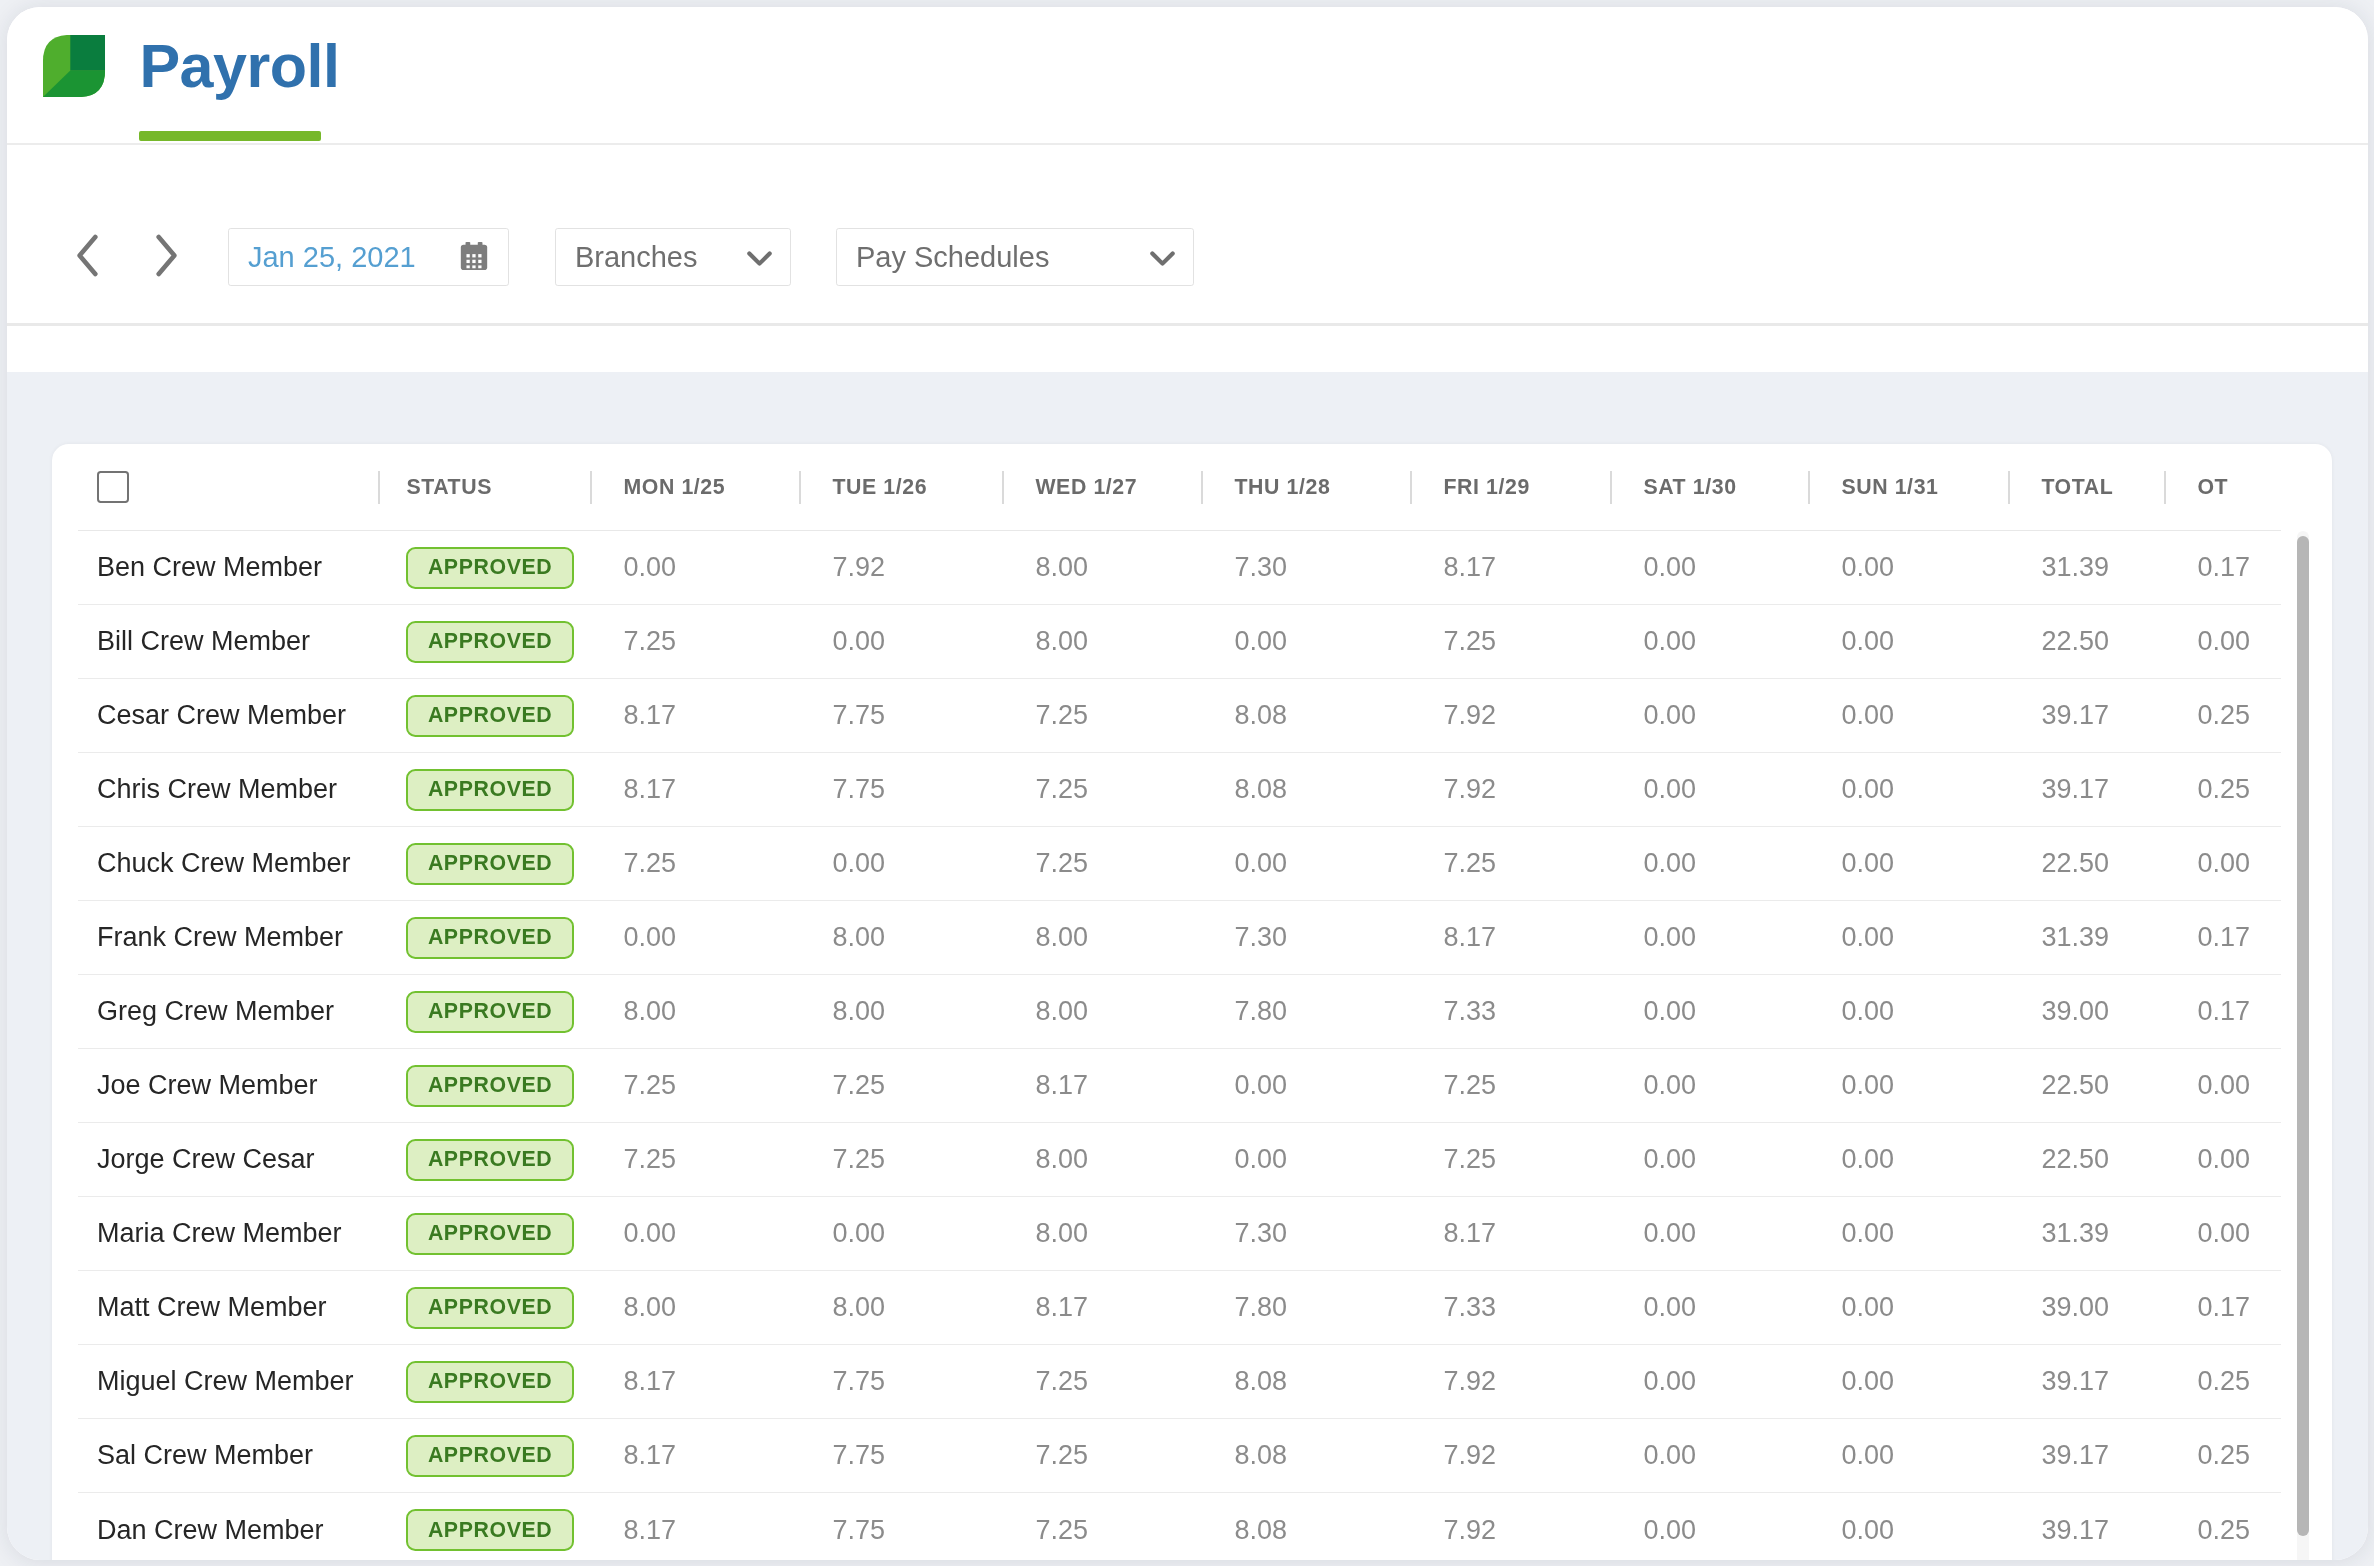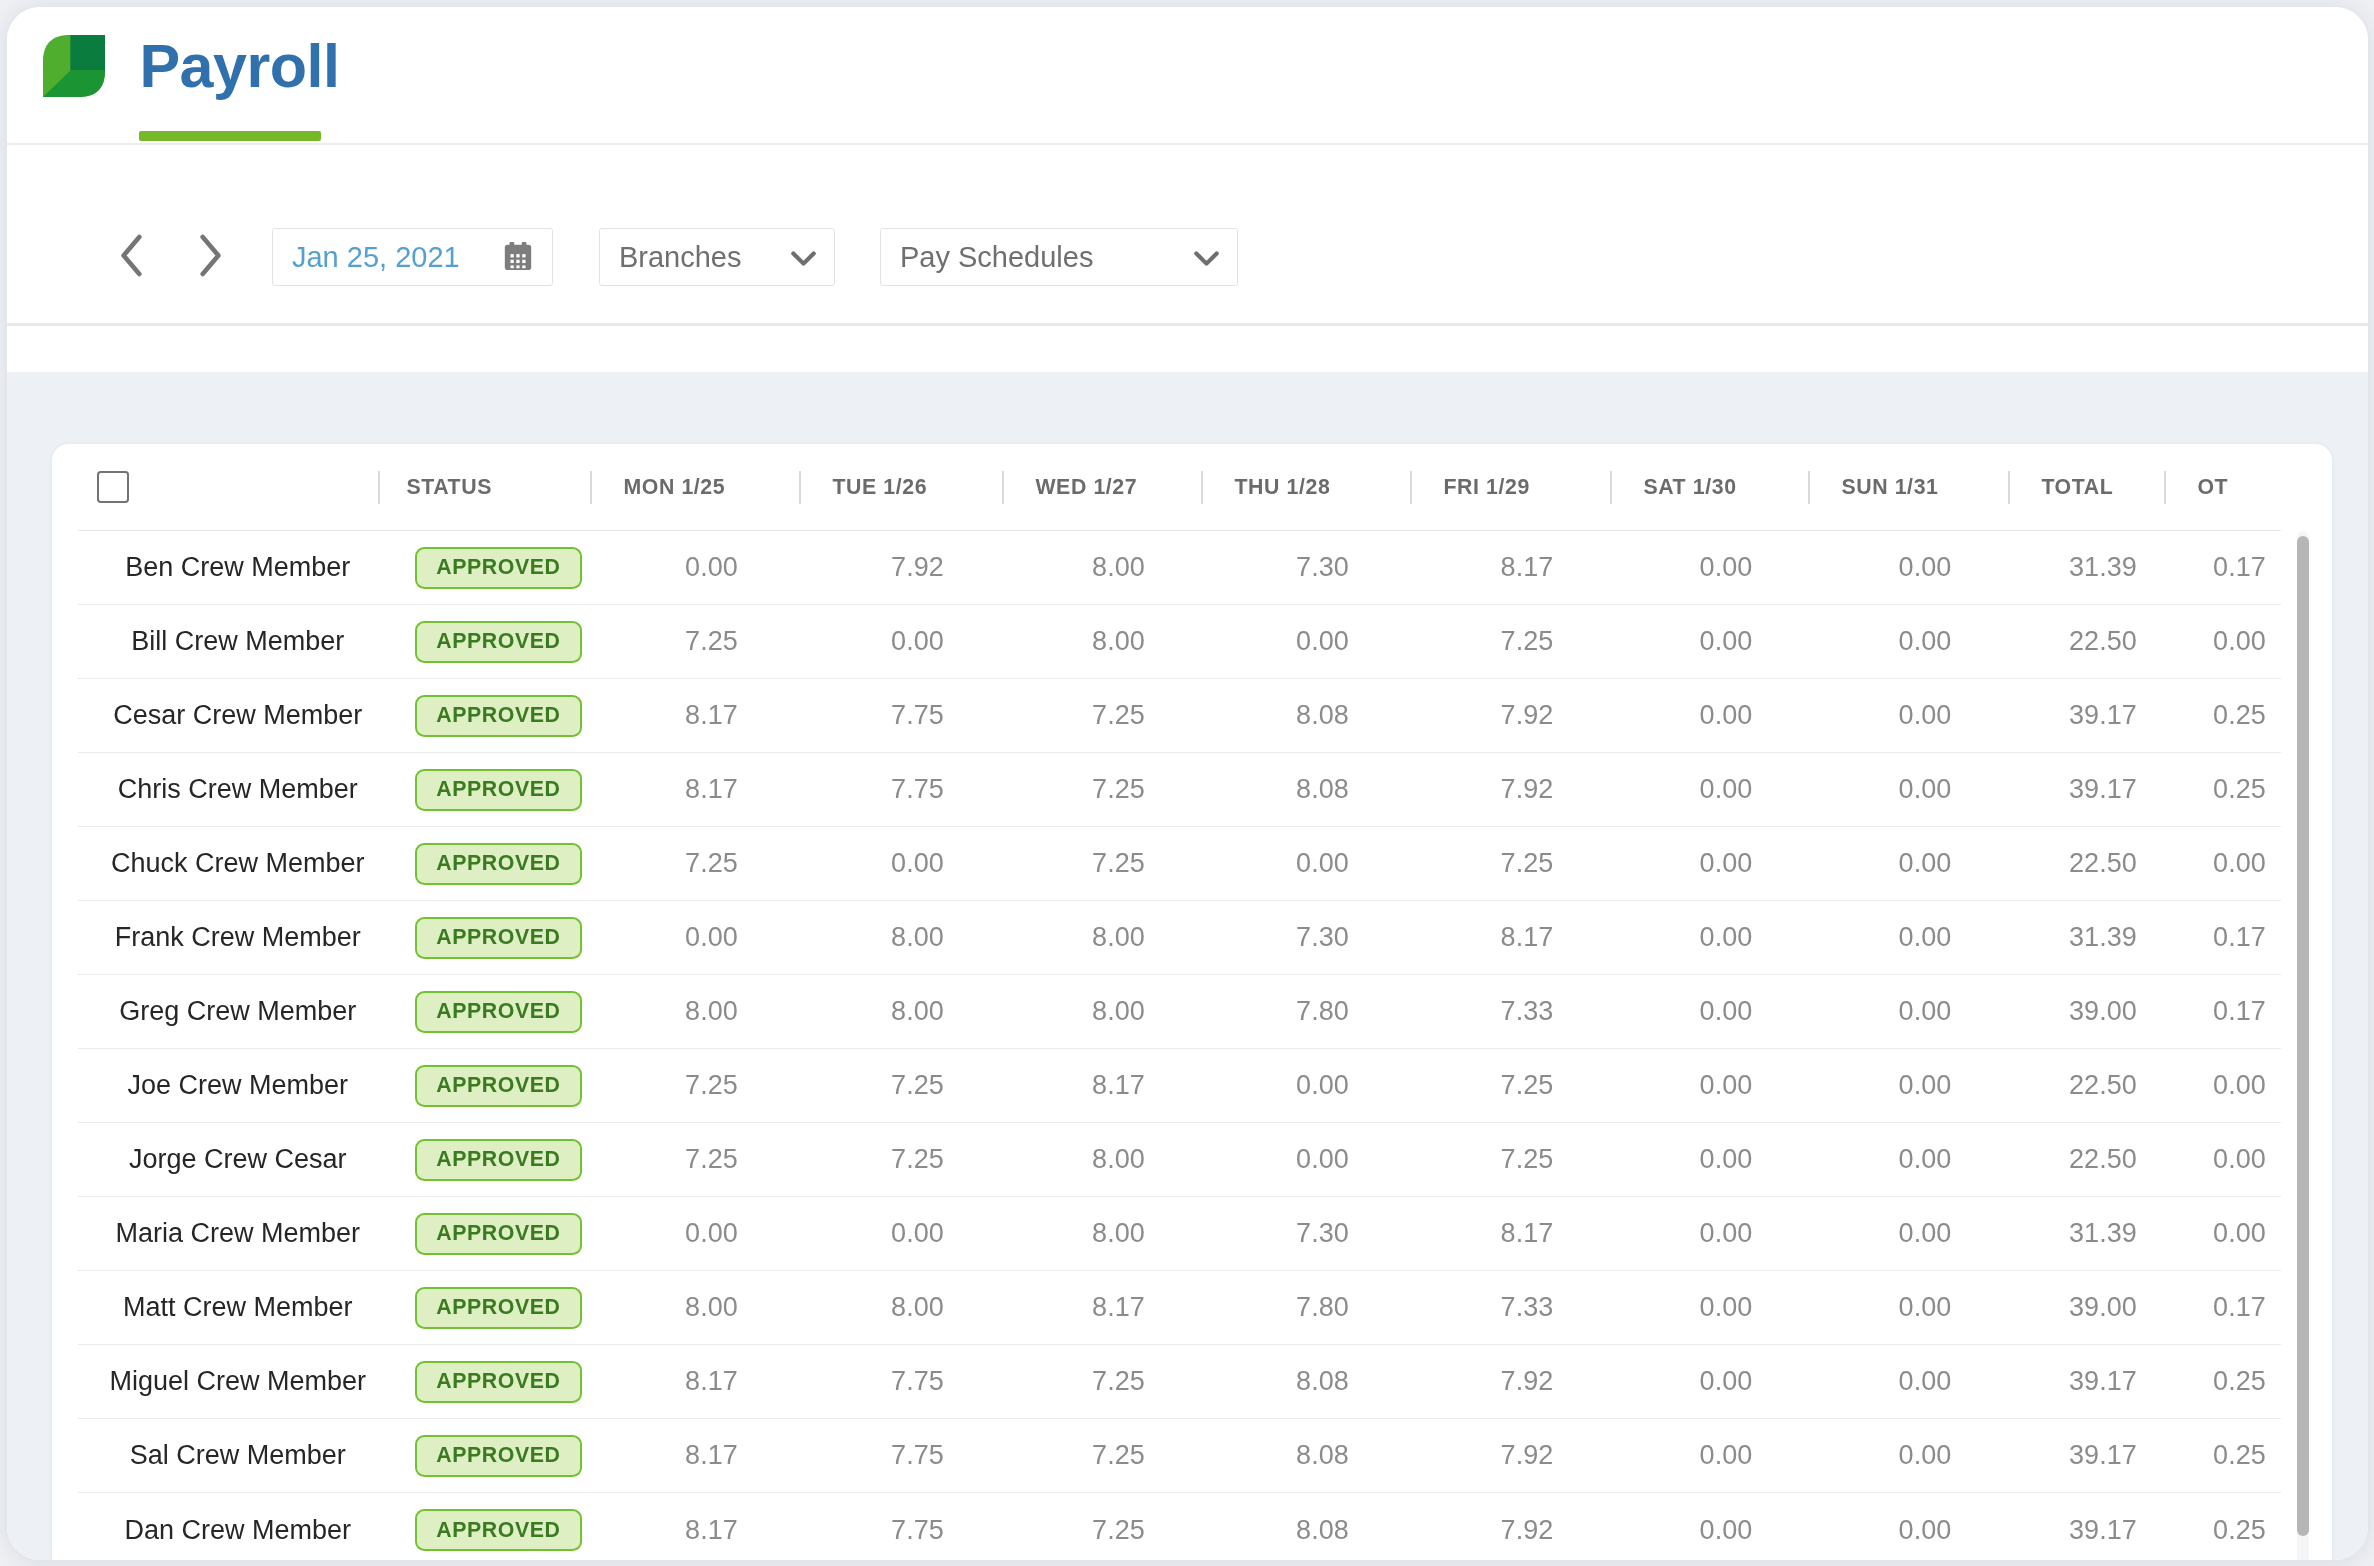--- a/index.html
+++ b/index.html
@@ -14,37 +14,37 @@
     overflow:hidden;display:flex;flex-direction:column;
     box-shadow:0 1.9px 22px rgba(30,40,60,.10);
     gap:46px;
   }
   
   .app-header{height:136px;flex:none;position:relative;background:#fff;border-bottom:2.8px solid #ececec;}
   .logo{position:absolute;left:30px;top:22px;width:74px;height:74px;}
   .app-title{position:absolute;left:132px;top:24px;font-size:61px;font-weight:700;color:#3071ad;letter-spacing:-0.5px;}
   .title-underline{position:absolute;left:132px;top:124px;width:182px;height:9.3px;background:#76b82a;border-radius:1.9px;}
   
-  .toolbar{height:132px;flex:none;background:#fff;border-bottom:3.7px solid #e9e9e9;display:flex;align-items:center;padding-left:44px;}
+  .toolbar{height:132px;flex:none;background:#fff;border-bottom:3.7px solid #e9e9e9;display:flex;align-items:center;}
   .nav-btn{width:41px;height:56px;border:none;background:none;padding:0;display:flex;align-items:center;justify-content:center;cursor:pointer;}
   .nav-btn.prev{margin-left:59px;}
   .nav-btn.next{margin-left:39px;}
   .field{height:58px;border:1.9px solid #e2e2e2;border-radius:2.8px;box-sizing:border-box;display:flex;align-items:center;justify-content:space-between;padding:0 18.6px;background:#fff;cursor:pointer;}
   .date-field{margin-left:41px;width:281px;}
   .date-text{color:#559fd1;font-size:29px;}
   .select-field{color:#6f6f6f;font-size:29px;}
   .select-branches{margin-left:46px;width:236px;}
   .select-pay{margin-left:45px;width:358px;}
   
   .content{flex:1;background:#edf0f5;position:relative;}
   .card{
     position:absolute;left:45px;top:72px;width:2280px;height:1150px;background:#fff;
     border-radius:16.7px;overflow:hidden;box-shadow:0 0.9px 4.6px rgba(0,0,0,.05);
   }
-  .table{position:absolute;left:26px;top:0;width:2203px;text-align:center;}
+  .table{position:absolute;left:26px;top:0;width:2203px;}
   .thead{display:flex;align-items:center;height:87px;border-bottom:1.9px solid #e8e8e8;box-sizing:border-box;}
   .cell{box-sizing:border-box;padding-left:33px;flex:none;white-space:nowrap;overflow:hidden;}
   .th{color:#6b6b6b;font-size:21.3px;font-weight:700;letter-spacing:0.6px;position:relative;height:100%;display:flex;align-items:center;}
   .th:not(.c0)::before{content:"";position:absolute;left:0;top:27px;width:1.9px;height:33px;background:#dadada;}
   .c0{width:300px;padding-left:18.6px;}
   .c1{width:212px;padding-left:28px;}
   .c2{width:209px;}.c3{width:203px;}.c4{width:199px;}.c5{width:209px;}
   .c6{width:200px;}.c7{width:198px;}.c8{width:200px;}.c9{width:156px;}.c10{width:117px;}
   .row{display:flex;align-items:center;height:74px;border-bottom:1.9px solid #ebebeb;box-sizing:border-box;}
   .row:last-child{border-bottom:none;}

